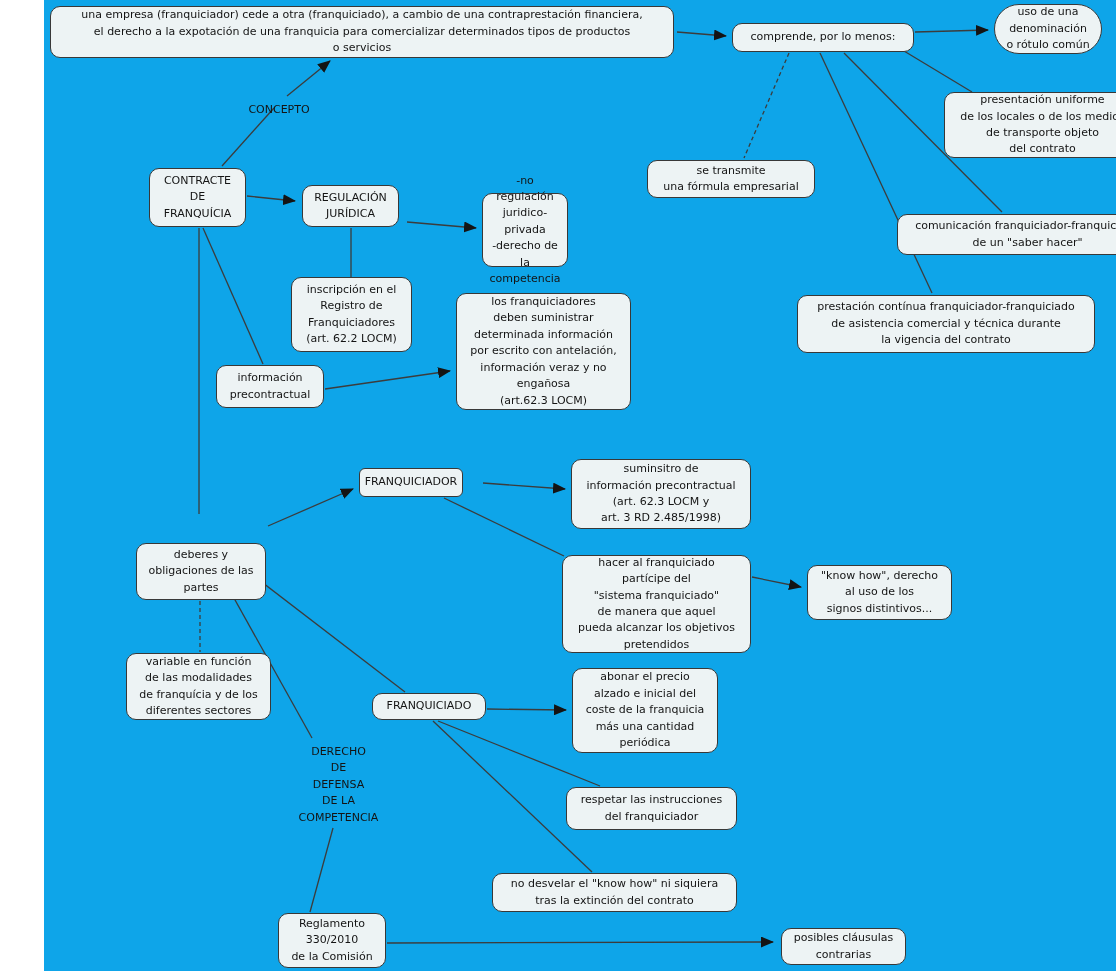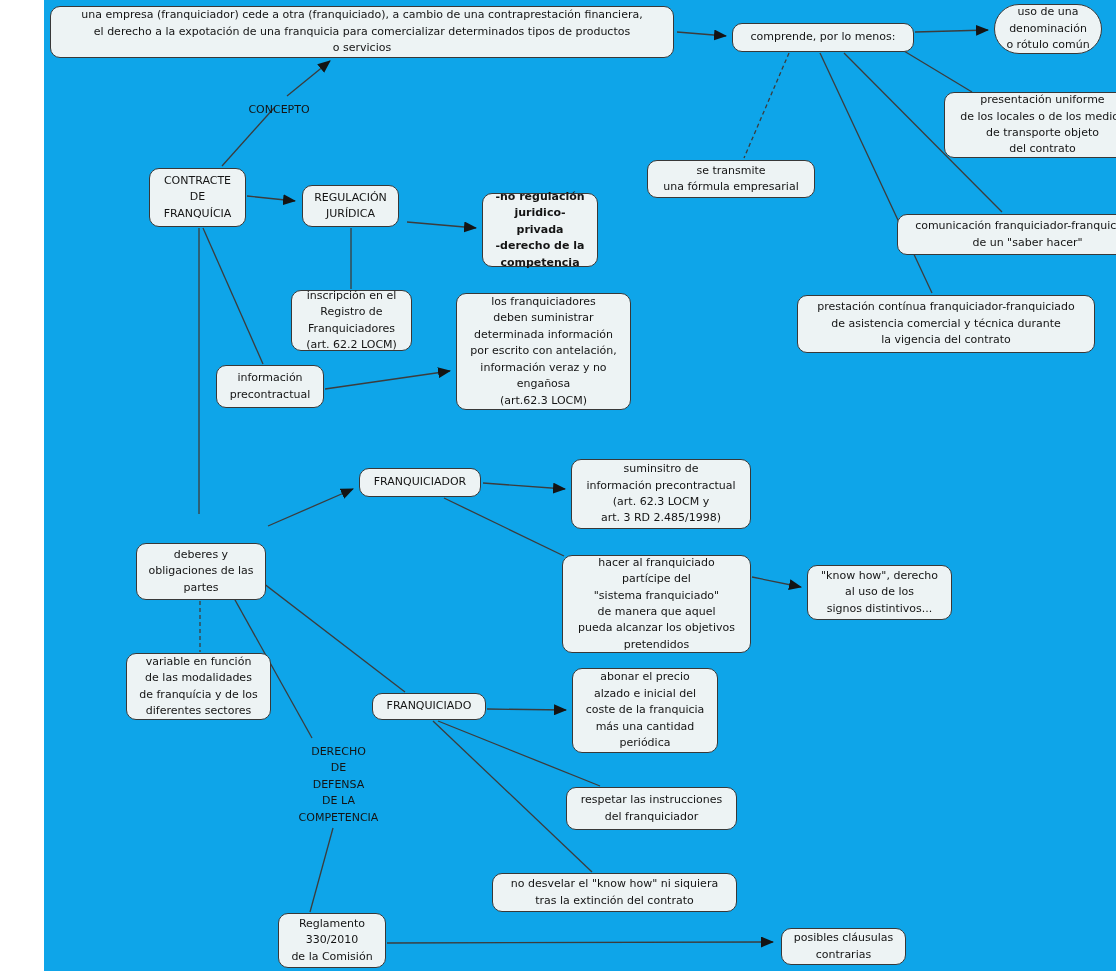--- a/index.html
+++ b/index.html
@@ -88,38 +88,38 @@
   <div class="node" style="left:853px;top:214px;width:261px;height:41px;">comunicación franquiciador-franquiciado
 de un "saber hacer"</div>
   <div class="node" style="left:753px;top:295px;width:298px;height:58px;">prestación contínua franquiciador-franquiciado
 de asistencia comercial y técnica durante
 la vigencia del contrato</div>
   <div class="node" style="left:105px;top:168px;width:97px;height:59px;">CONTRACTE
 DE
 FRANQUÍCIA</div>
   <div class="node" style="left:258px;top:185px;width:97px;height:42px;">REGULACIÓN
 JURÍDICA</div>
-  <div class="node" style="left:438px;top:193px;width:116px;height:74px;font-weight:bold;">-no regulación
+  <div class="node" style="left:438px;top:193px;width:86px;height:74px;">-no regulación
 juridico-privada
 -derecho de la
 competencia</div>
-  <div class="node" style="left:247px;top:290px;width:121px;height:61px;">inscripción en el
+  <div class="node" style="left:247px;top:277px;width:121px;height:75px;">inscripción en el
 Registro de
 Franquiciadores
 (art. 62.2 LOCM)</div>
   <div class="node" style="left:172px;top:365px;width:108px;height:43px;">información
 precontractual</div>
   <div class="node" style="left:412px;top:293px;width:175px;height:117px;">los franquiciadores
 deben suministrar
 determinada información
 por escrito con antelación,
 información veraz y no
 engañosa
 (art.62.3 LOCM)</div>
-  <div class="node" style="left:315px;top:468px;width:122px;height:29px;">FRANQUICIADOR</div>
+  <div class="node" style="left:315px;top:468px;width:104px;height:29px;border-radius:6px;">FRANQUICIADOR</div>
   <div class="node" style="left:527px;top:459px;width:180px;height:70px;">suminsitro de
 información precontractual
 (art. 62.3 LOCM y
 art. 3 RD 2.485/1998)</div>
   <div class="node" style="left:92px;top:543px;width:130px;height:57px;">deberes y
 obligaciones de las
 partes</div>
   <div class="node" style="left:518px;top:555px;width:189px;height:98px;">hacer al franquiciado
 partícipe del
 "sistema franquiciado"

